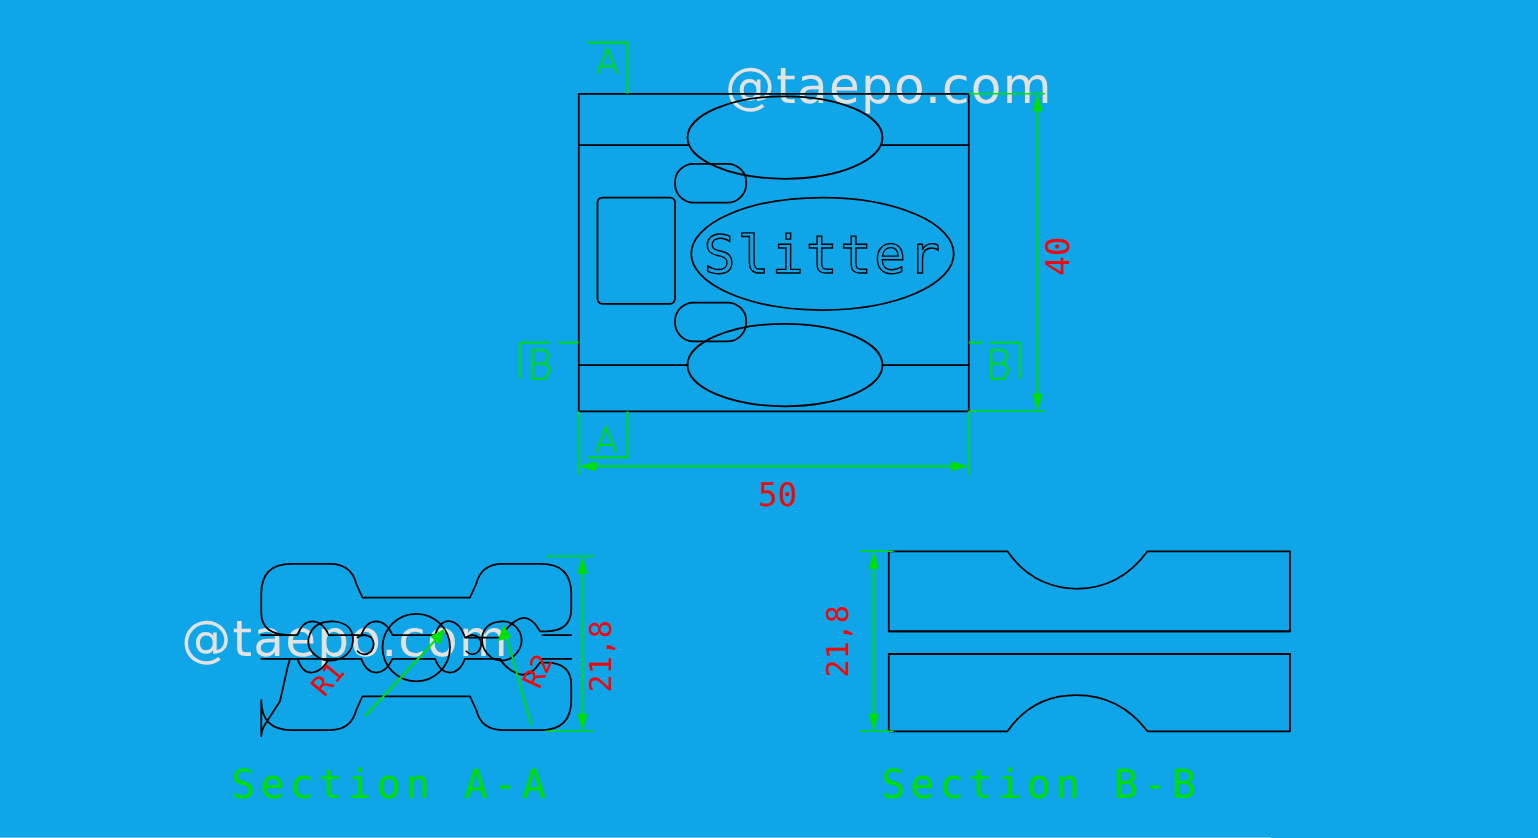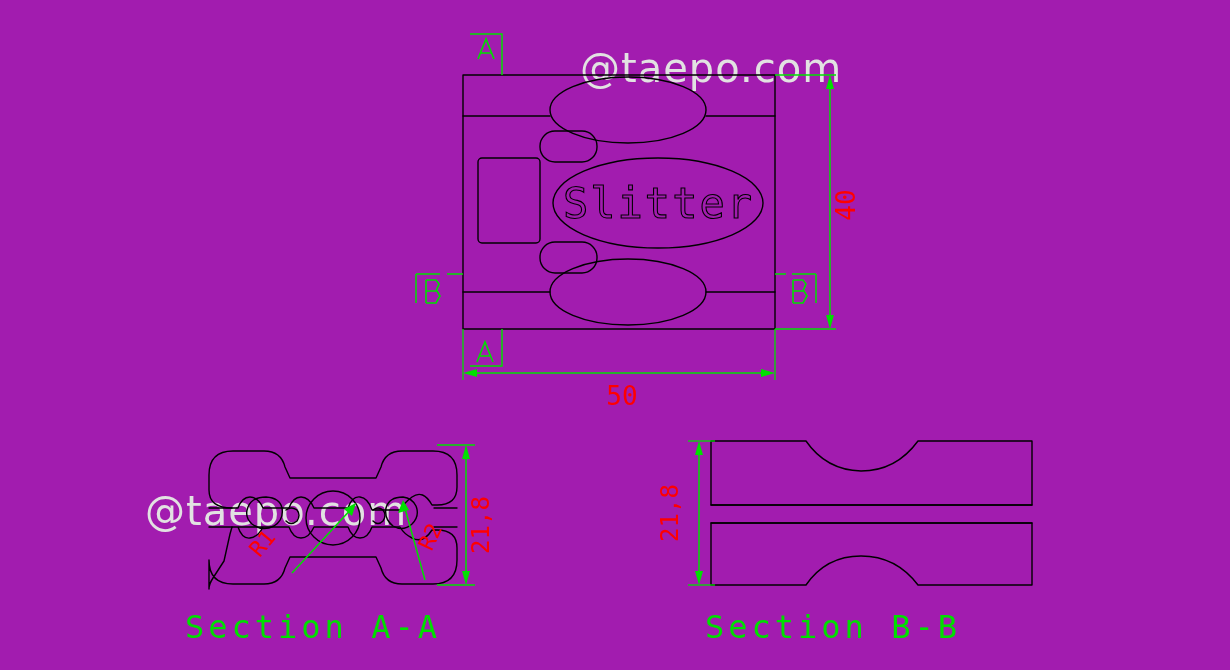--- a/index.html
+++ b/index.html
@@ -10,21 +10,21 @@
   body {
     width: 1230px;
     height: 670px;
     overflow: hidden;
     font-family: "Liberation Sans", sans-serif;
   }
   #cad-root {
     position: relative;
     width: 1230px;
     height: 670px;
-    background: #a21caf;
+    background: #0ea5e9;
   }
   svg.cad-canvas {
     position: absolute;
     left: 0;
     top: 0;
     width: 1230px;
     height: 670px;
     display: block;
   }
   .outline {

